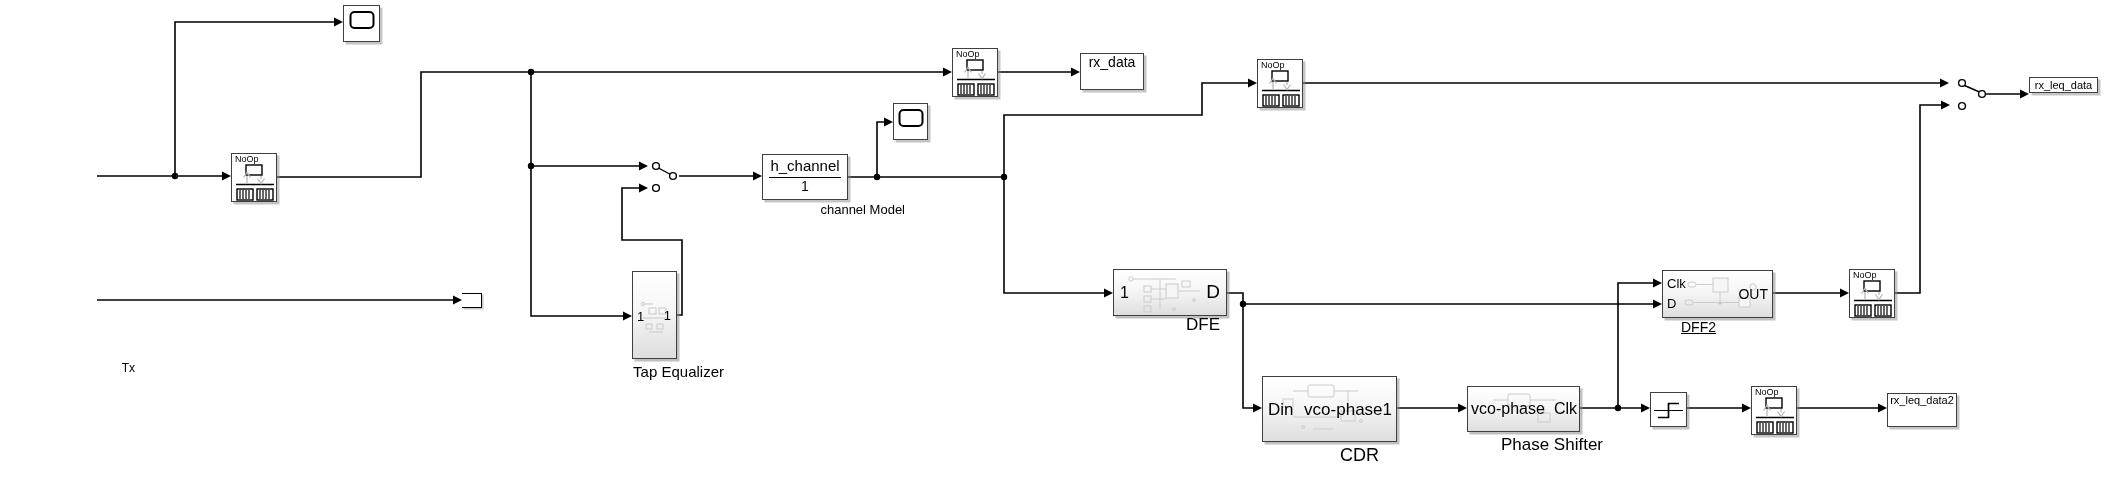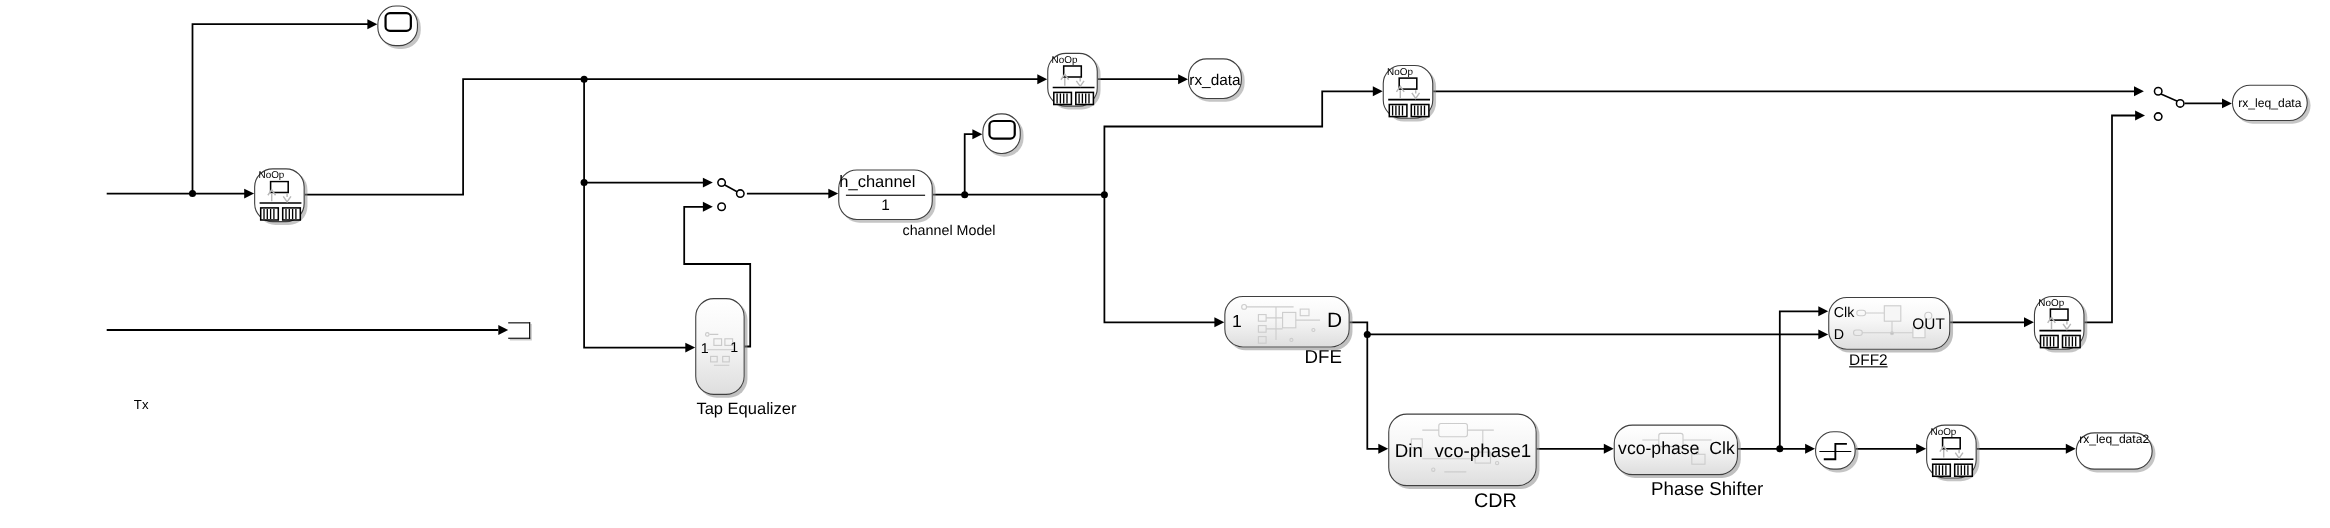--- a/index.html
+++ b/index.html
@@ -1,36 +1,36 @@
 <!DOCTYPE html>
 <html><head>
 <meta charset="utf-8">
 <style>
   html,body{margin:0;padding:0;background:#fff;}
   #canvas{position:relative;width:2118px;height:480px;background:#fff;overflow:hidden;
           font-family:"Liberation Sans",sans-serif;color:#000;}
   svg{display:block;}
   .wires{position:absolute;left:0;top:0;z-index:1;}
-  .block{position:absolute;box-sizing:border-box;z-index:2;border-radius:17px;}
+  .block{position:absolute;box-sizing:border-box;z-index:2;}
   .grad{background:linear-gradient(180deg,#ffffff 0%,#f6f6f6 45%,#dedede 100%);
         border:1.6px solid #3f3f3f;box-shadow:2.5px 2.5px 0 rgba(140,140,140,.55);}
   .plain{background:#fff;border:1.6px solid #3f3f3f;box-shadow:2.5px 2.5px 0 rgba(140,140,140,.5);}
   .tx{background:linear-gradient(170deg,#f5eec8 0%,#e9dfa2 45%,#c8b44f 100%);
       border:1.8px solid #55512f;box-shadow:2.5px 2.5px 0 rgba(90,85,50,.55);}
   .blk-label{position:absolute;text-align:right;white-space:nowrap;z-index:2;font-size:15px;}
   .port{position:absolute;white-space:nowrap;line-height:1;}
   .inner-svg{position:absolute;left:0;top:0;pointer-events:none;}
   .noop-label{position:absolute;left:3px;top:1px;font-size:9px;line-height:1;}
   .noop-art{position:absolute;left:0;top:10px;}
   .scope-screen{position:absolute;left:50%;top:5px;transform:translateX(-50%);
                 width:21px;height:14px;border:2.2px solid #000;border-radius:5px;background:#fff;}
   .terminator{position:absolute;width:19px;height:13px;border:1.6px solid #000;border-left:none;
               box-shadow:1.5px 1.5px 0 rgba(150,150,150,.5);z-index:2;}
   .tfn-line{border-top:1.4px solid #000;margin:1px 6px 0 6px;}
-  .tfn-top{font-size:15px;line-height:1.3;padding-top:1px;}
+  .tfn-top{font-size:15px;text-align:center;line-height:1.3;padding-top:1px;}
   .tfn-bot{font-size:14px;text-align:center;line-height:1.2;}
 </style>
 </head>
 <body>
 
 <div id="canvas">
 
   <svg width="0" height="0" style="position:absolute">
     <defs>
       <symbol id="sym-noop" viewBox="0 0 46 38">
@@ -181,21 +181,21 @@
     <div class="scope-screen"></div>
   </div>
 
   <div class="block plain" style="left:952px;top:48px;width:46px;height:49px;">
     <div class="noop-label">NoOp</div>
     <svg class="noop-art" width="46" height="38">
         <use href="#sym-noop"></use>
       </svg>
   </div>
 
-  <div class="block plain" style="left:1080px;top:53px;width:49px;height:37px;display:flex;align-items:center;justify-content:center;">
+  <div class="block plain" style="left:1080px;top:53px;width:64px;height:37px;display:flex;align-items:flex-start;justify-content:center;">
     <span style="font-size:14px;">rx_data</span>
   </div>
 
   <div class="block plain" style="left:1257px;top:59px;width:46px;height:49px;">
     <div class="noop-label">NoOp</div>
     <svg class="noop-art" width="46" height="38">
         <use href="#sym-noop"></use>
       </svg>
   </div>
 
@@ -291,21 +291,21 @@
       </svg>
   </div>
 
   <div class="block plain" style="left:1751px;top:386px;width:46px;height:49px;">
     <div class="noop-label">NoOp</div>
     <svg class="noop-art" width="46" height="38">
         <use href="#sym-noop"></use>
       </svg>
   </div>
 
-  <div class="block plain" style="left:2029px;top:77px;width:69px;height:33px;display:flex;align-items:center;justify-content:center;">
+  <div class="block plain" style="left:2029px;top:77px;width:69px;height:16px;display:flex;align-items:center;justify-content:center;">
     <span style="font-size:11px;">rx_leq_data</span>
   </div>
 
   <div class="block plain" style="left:1887px;top:393px;width:70px;height:34px;display:flex;align-items:flex-start;justify-content:center;">
     <span style="font-size:11px;">rx_leq_data2</span>
   </div>
 
 </div>
 
 </body></html>

